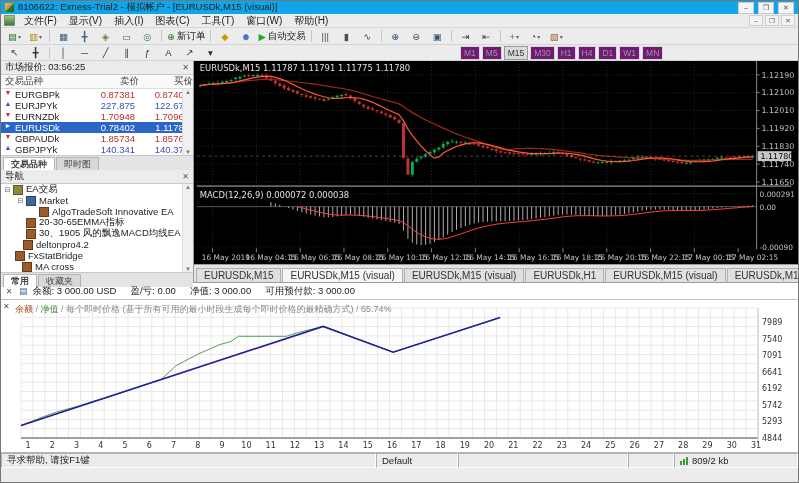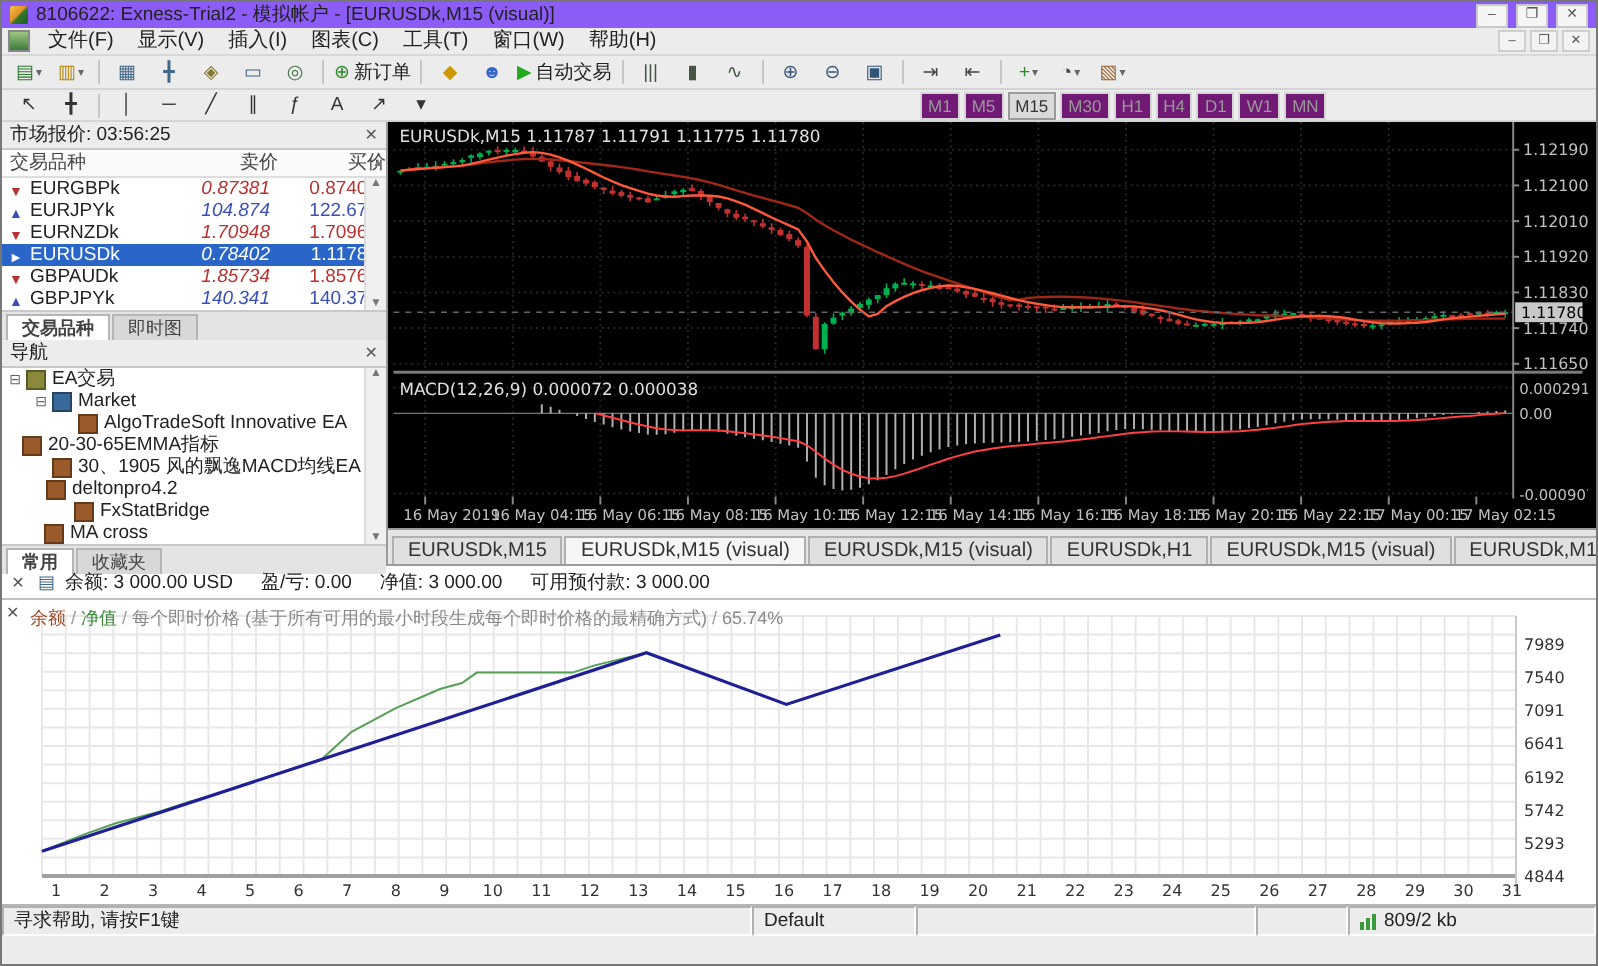--- a/index.html
+++ b/index.html
@@ -1,18 +1,18 @@
 <!DOCTYPE html>
 <html><head>
 <meta charset="utf-8">
 <style>
   html,body{margin:0;padding:0;background:#444;}
   body{font-family:"Liberation Sans","DejaVu Sans",sans-serif;-webkit-font-smoothing:antialiased;}
   .win{position:relative;width:799px;height:483px;background:#ececec;overflow:hidden;border:1px solid #777;box-sizing:border-box;}
-  .titlebar{height:13px;display:flex;align-items:center;padding:0 4px;gap:4px;background:#8b5cf6;font-size:9.5px;color:#222;}
+  .titlebar{height:13px;display:flex;align-items:center;padding:0 4px;gap:4px;background:#0ea5e9;font-size:9.5px;color:#222;}
   .appicon{width:9px;height:9px;background:linear-gradient(135deg,#f5c33b 0%,#e2902a 45%,#2f7a2f 55%,#1d5a1d 100%);border-radius:1px;flex:0 0 auto;}
   .title-text{flex:1;white-space:nowrap;overflow:hidden;}
   .wbtn{width:14px;height:10px;font-size:7px;line-height:10px;text-align:center;color:#555;border:1px solid #c9c9c9;background:#f5f5f5;}
   .menubar{height:13px;display:flex;align-items:center;padding:0 3px;background:#ececec;border-bottom:1px solid #d8d8d8;font-size:10px;color:#222;}
   .chart-mini-icon{width:9px;height:9px;background:linear-gradient(180deg,#9ec77f,#3c7a3c);margin-right:3px;border:1px solid #888;}
   .menu-item{padding:0 6px;height:13px;line-height:13px;}
   .mcontrols{margin-left:auto;display:flex;gap:2px;}
   .mwbtn{width:12px;height:9px;font-size:6.5px;line-height:9px;text-align:center;color:#555;border:1px solid #cfcfcf;background:#f3f3f3;}
   .tb{display:flex;align-items:center;padding:0 3px;background:#ececec;border-bottom:1px solid #d4d4d4;}
   #tb1{height:16px;}#tb2{height:15px;}
@@ -22,24 +22,24 @@
   .tsep{width:1px;height:12px;background:#c6c6c6;margin:0 3px;display:inline-block;}
   .tfspacer{width:238px;height:1px;}
   .tfbtn{font-size:8.5px;color:#999;height:12px;line-height:12px;padding:0 3px;margin:0 1px;border:1px solid #d6d6d6;background:#701a75;}
   .tfbtn.active{background:#dadada;border-color:#9a9a9a;color:#333;}
   .main{display:flex;height:221px;}
   .left{width:199px;border-right:1px solid #9a9a9a;display:flex;flex-direction:column;background:#fff;}
   .panel-header{height:13px;background:#ececec;border-bottom:1px solid #c9c9c9;display:flex;align-items:center;font-size:9.5px;color:#222;padding:0 4px;}
   .phx{margin-left:auto;font-size:8px;color:#555;}
   .mwcols{height:13px;display:flex;font-size:9.5px;color:#444;border-bottom:1px solid #ddd;align-items:center;background:#fafafa;position:relative;}
   .mwrows{height:66px;position:relative;background:#fff;}
-  .mwrow{height:11px;display:flex;align-items:flex-end;font-size:9.5px;color:#222;}
+  .mwrow{height:11px;display:flex;align-items:flex-start;font-size:9.5px;color:#222;}
   .mwrow .ic{width:14px;text-align:center;font-size:7px;}
   .mwrow .sym{width:64px;}
-  .mwrow .bid{width:56px;text-align:right;font-style:italic;}
+  .mwrow .bid{width:56px;text-align:right;}
   .mwrow .ask{width:54px;text-align:right;padding-right:2px;}
   .mwrow.down .bid,.mwrow.down .ask{color:#b83232;}
   .mwrow.up .bid,.mwrow.up .ask{color:#3a50b8;}
   .mwrow.selected{background:#2a65c8;color:#fff;}
   .mwrow.selected .bid,.mwrow.selected .ask{color:#fff;}
   .vscroll{position:absolute;right:0;top:0;bottom:0;width:10px;background:#f0f0f0;border-left:1px solid #ddd;font-size:6px;color:#777;display:flex;flex-direction:column;justify-content:space-between;align-items:center;}
   .panel-tabs{height:14px;display:flex;align-items:flex-end;background:#e4e4e4;border-top:1px solid #c9c9c9;padding:0 2px;gap:1px;}
   .ptab{font-size:9px;color:#444;padding:0 7px;height:12px;line-height:12px;background:#d8d8d8;border:1px solid #b5b5b5;border-bottom:none;}
   .ptab.active{background:#fff;font-weight:bold;}
   .navtree{height:88px;position:relative;background:#fff;overflow:hidden;}
@@ -241,21 +241,21 @@
 
         <div class="mwrow down">
               <span class="ic" style="color: rgb(184, 50, 50);">▼</span>
               <span class="sym">EURGBPk</span>
               <span class="bid">0.87381</span>
               <span class="ask">0.87405</span>
             </div>
             <div class="mwrow up">
               <span class="ic" style="color: rgb(58, 80, 184);">▲</span>
               <span class="sym">EURJPYk</span>
-              <span class="bid">104.874</span>
+              <span class="bid">227.875</span>
               <span class="ask">122.672</span>
             </div>
             <div class="mwrow down">
               <span class="ic" style="color: rgb(184, 50, 50);">▼</span>
               <span class="sym">EURNZDk</span>
               <span class="bid">1.70948</span>
               <span class="ask">1.70969</span>
             </div>
             <div class="mwrow selected">
               <span class="ic" style="color: rgb(255, 255, 255);">►</span>
@@ -300,36 +300,36 @@
             <div class="tnode" style="padding-left: 15px;">
               <span class="exp">⊟</span>
               <span class="nic" style="background: rgb(58, 106, 154);"></span>
               <span>Market</span>
             </div>
             <div class="tnode" style="padding-left: 28px;">
               <span class="exp"></span>
               <span class="nic" style="background: rgb(154, 90, 42);"></span>
               <span>AlgoTradeSoft Innovative EA</span>
             </div>
-            <div class="tnode" style="">
+            <div class="tnode" style="padding-left: 15px;">
               <span class="exp"></span>
               <span class="nic" style="background: rgb(154, 90, 42);"></span>
               <span>20-30-65EMMA指标</span>
             </div>
             <div class="tnode" style="padding-left: 15px;">
               <span class="exp"></span>
               <span class="nic" style="background: rgb(154, 90, 42);"></span>
               <span>30、1905 风的飘逸MACD均线EA</span>
             </div>
             <div class="tnode" style="padding-left: 12px;">
               <span class="exp"></span>
               <span class="nic" style="background: rgb(154, 90, 42);"></span>
               <span>deltonpro4.2</span>
             </div>
-            <div class="tnode" style="padding-left: 26px;">
+            <div class="tnode" style="padding-left: 4px;">
               <span class="exp"></span>
               <span class="nic" style="background: rgb(154, 90, 42);"></span>
               <span>FxStatBridge</span>
             </div>
             <div class="tnode" style="padding-left: 11px;">
               <span class="exp"></span>
               <span class="nic" style="background: rgb(154, 90, 42);"></span>
               <span>MA cross</span>
             </div>
             <div class="vscroll">

